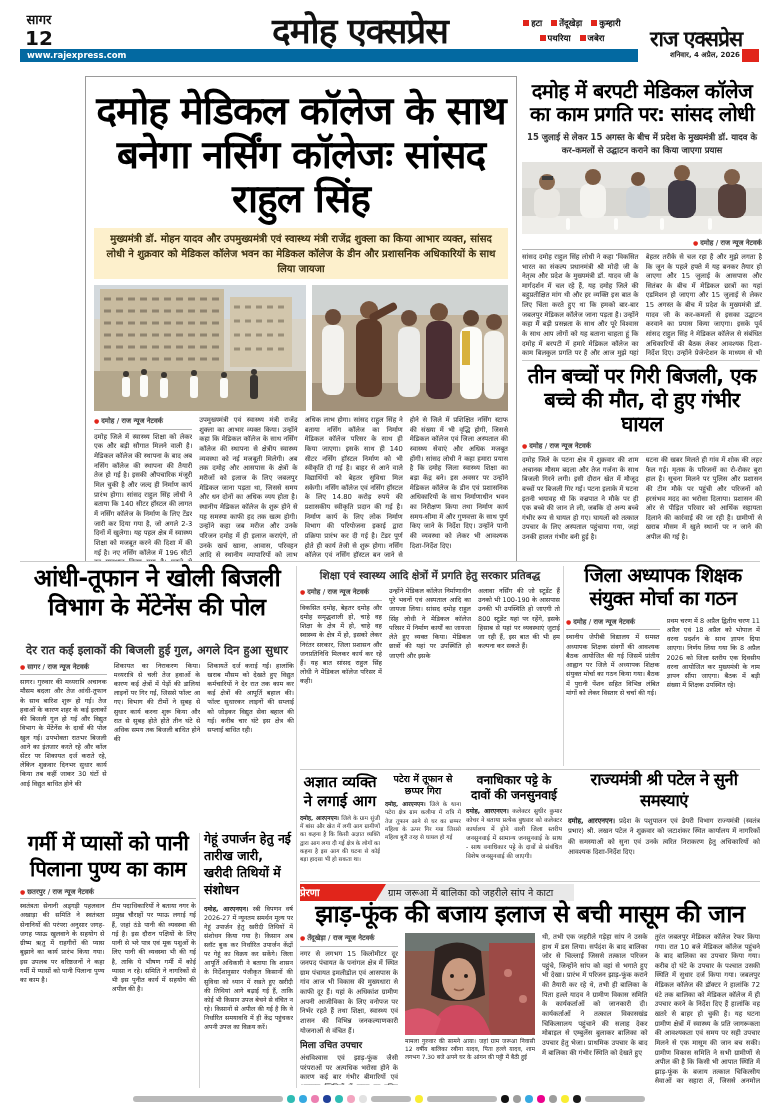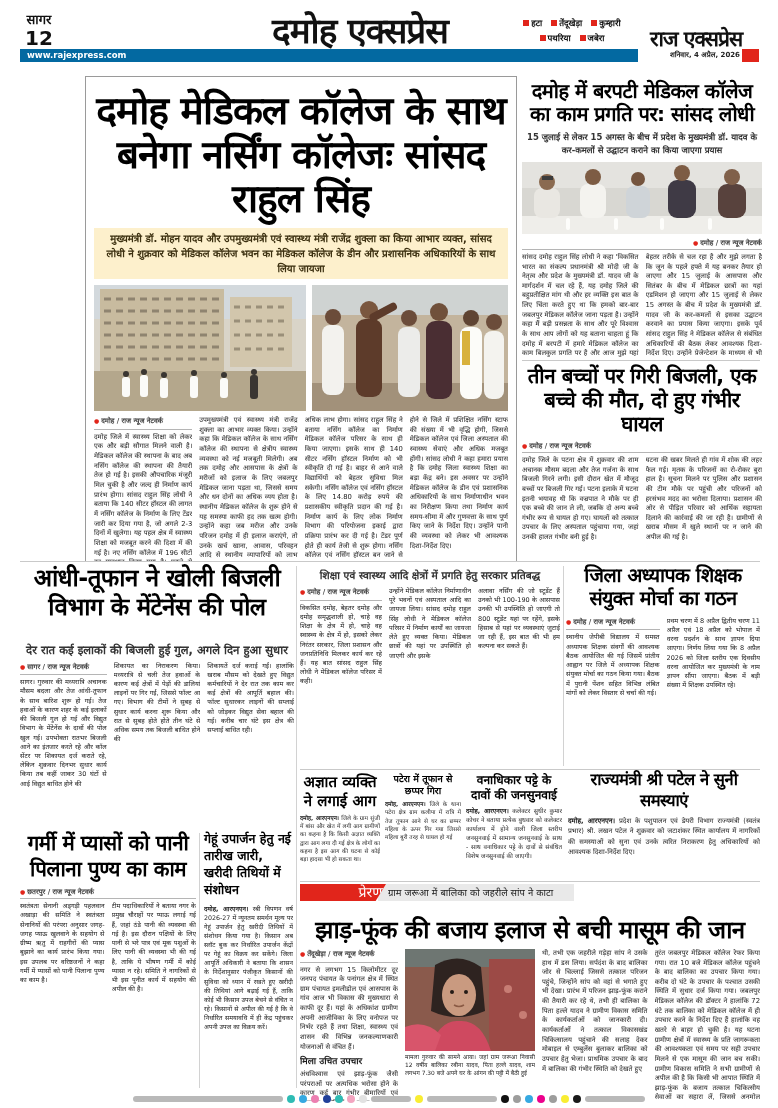--- a/index.html
+++ b/index.html
@@ -98,23 +98,23 @@
   .water .cols{height:188px}
   .water .col{font-size:6.5px}
 
   .wheat{position:absolute;left:204px;top:831px;width:89px}
   .wheat .hl{font-size:12.5px;line-height:1.35;text-align:left}
   .wheat .boxbody{font-size:6.3px;line-height:1.45;margin-top:5px;height:180px}
 
   
   .snake{position:absolute;left:300px;top:884px;width:460px}
   .bannerrow{display:flex;height:17px;align-items:stretch}
-  .ban-label{width:86px;background:#e1251b;color:#fff;font-size:14px;font-weight:normal;text-align:right;line-height:17px;clip-path:polygon(0 0,100% 0,88% 100%,0 100%)}
+  .ban-label{width:86px;background:#e1251b;color:#fff;font-size:10px;font-weight:bold;text-align:left;line-height:17px;clip-path:polygon(0 0,100% 0,88% 100%,0 100%)}
   .ban-strip{width:196px;background:#e9e9e9;font-size:9.5px;font-weight:normal;color:#222;line-height:17px;padding-left:10px;margin-left:-8px;white-space:nowrap;overflow:hidden}
-  .snake .hl{font-size:24px;line-height:1.12;margin-top:16px;letter-spacing:-0.5px}
+  .snake .hl{font-size:24px;line-height:1.12;margin-top:0;letter-spacing:-0.5px}
   .snake .content{display:flex;gap:7px;margin-top:5px;height:152px}
   .snake .c1{width:98px;flex:none}
   .snake .phwrap{width:130px;flex:none}
   .snake .phwrap .photo{height:102px}
   .caption{font-size:5.9px;line-height:1.4;color:#222;text-align:justify;margin-top:2px;overflow:hidden}
   .innersub{font-size:9px;font-weight:bold;margin:3px 0 2px;text-align:left}
 
   
   .regrow{position:absolute;left:30px;top:1094px;width:718px;height:10px;display:flex;align-items:center;gap:4px;justify-content:center}
   .reg-bar{height:6px;background:#b9b9b9;border-radius:3px;display:inline-block}

